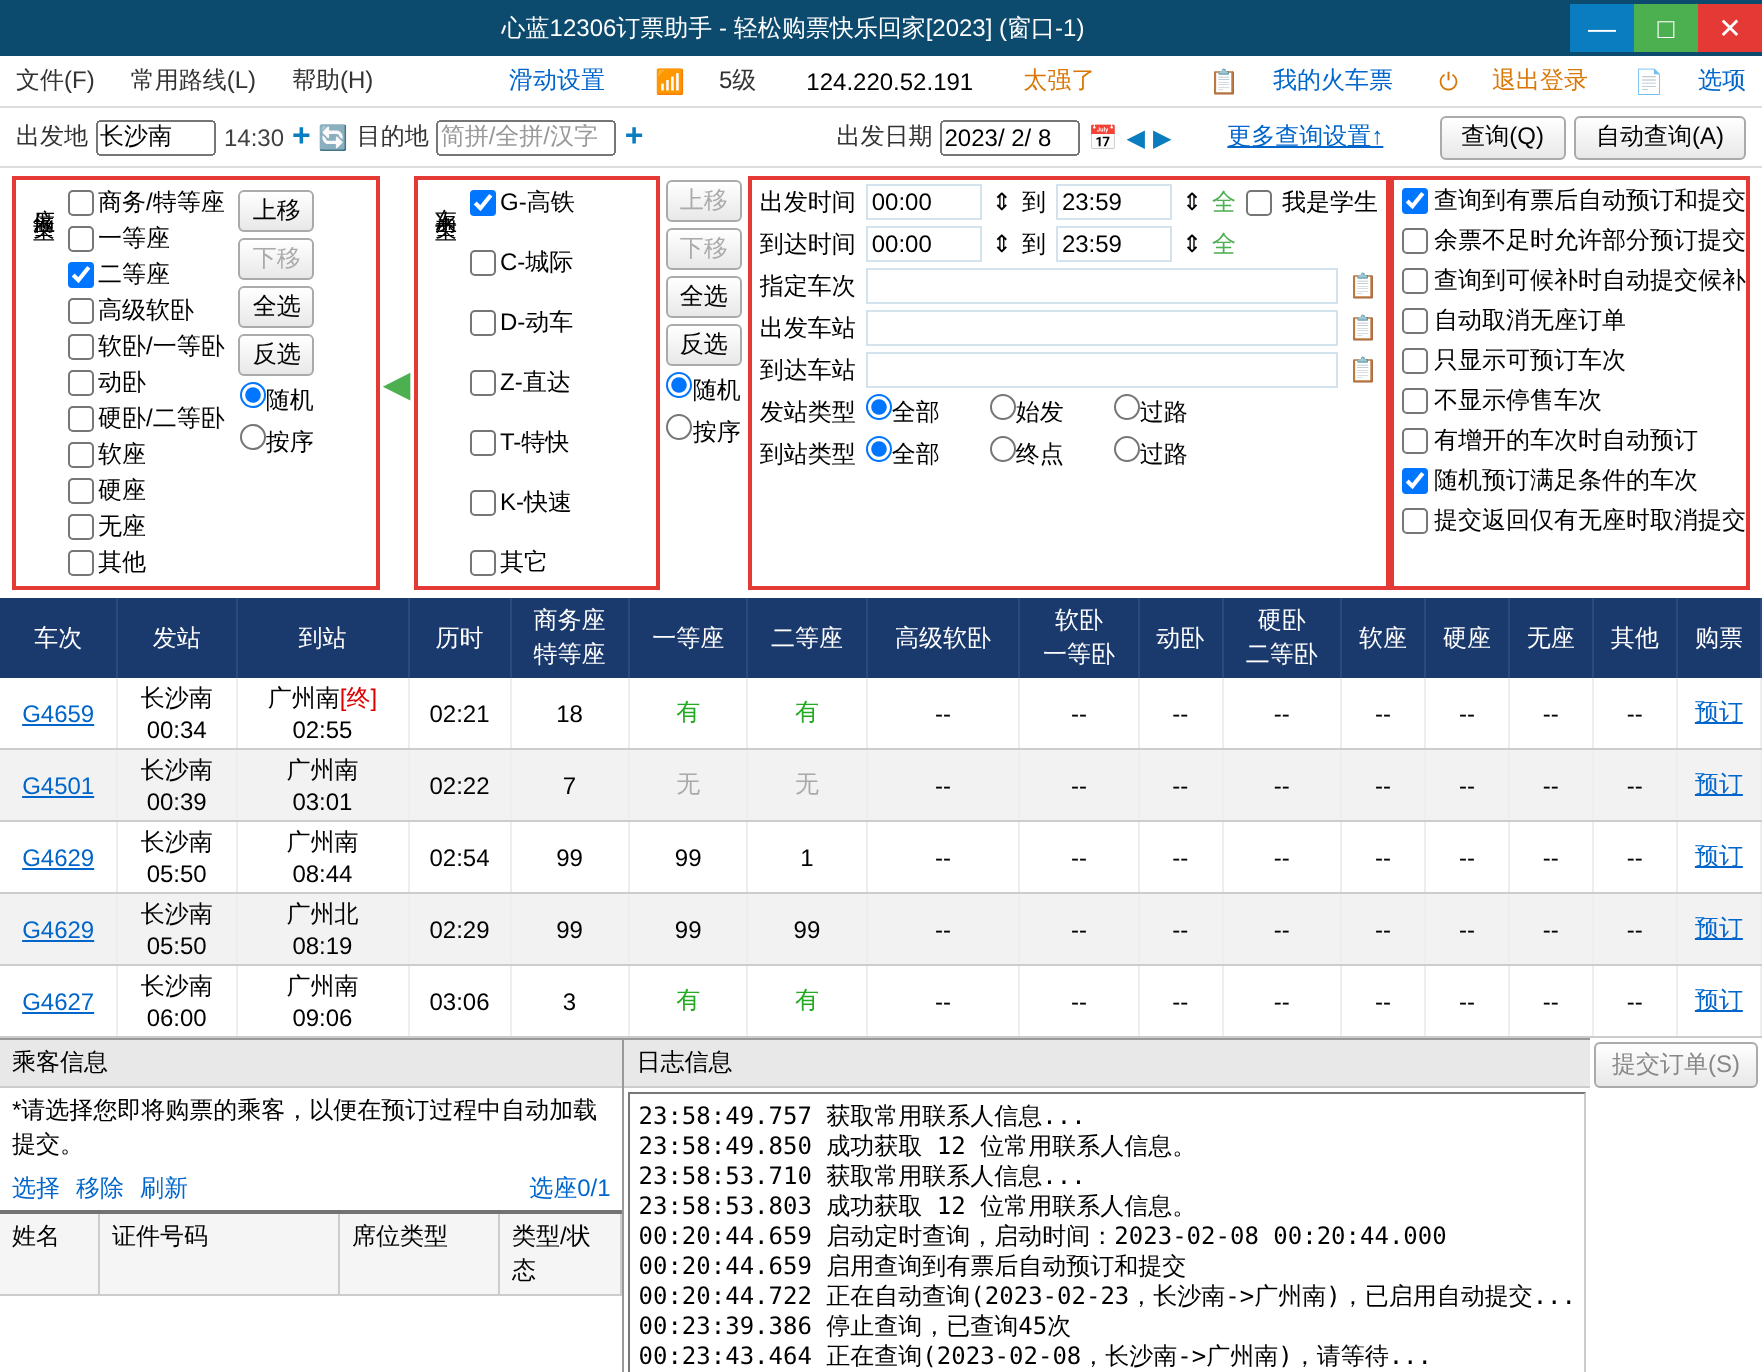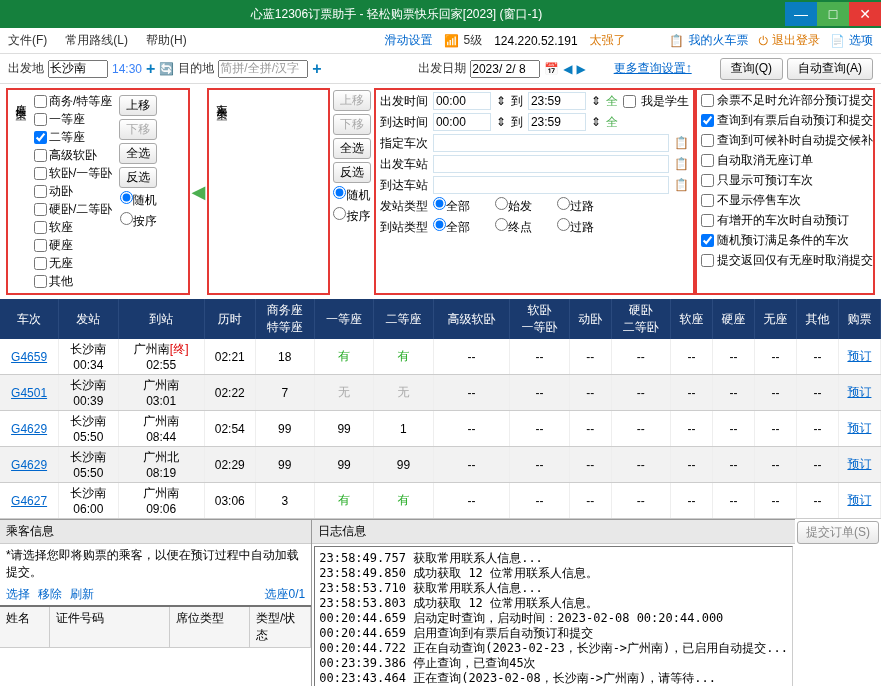--- a/index.html
+++ b/index.html
@@ -1,26 +1,26 @@
 <!DOCTYPE html>
 <html><head>
 <meta charset="utf-8">
 <style>
 * { box-sizing: border-box; margin: 0; padding: 0; font-family: "Microsoft YaHei", SimSun, sans-serif; font-size: 12px; }
 body { background: #fff; width: 881px; height: 686px; overflow: hidden; }
-.titlebar { background: #15803d; color: #fff; height: 28px; display: flex; align-items: center; padding-left: 8px; }
+.titlebar { background: #0c4a6e; color: #fff; height: 28px; display: flex; align-items: center; padding-left: 8px; }
 .titlebar-text { flex: 1; text-align: center; }
 .win-btns { display: flex; }
 .win-btn { width: 32px; height: 24px; display: flex; align-items: center; justify-content: center; font-family: sans-serif; font-size: 14px; }
 .win-min { background: #0a7dc0; }
 .win-max { background: #4caf50; color: #fff; }
 .win-close { background: #e53935; color: #fff; }
 .menubar { background: #fff; height: 26px; display: flex; align-items: center; padding: 0 8px; border-bottom: 1px solid #ddd; }
 .menu-item { margin-right: 18px; color: #333; }
-.menubar .right { margin-left: auto; display: flex; align-items: center; gap: 4px; }
+.menubar .right { margin-left: auto; display: flex; align-items: center; gap: 17px; }
 .menubar .signal { color: #333; }
 .link-orange { color: #d97706; cursor: pointer; }
 .link-blue { color: #0066cc; cursor: pointer; }
 .search-row { background: #fff; height: 30px; display: flex; align-items: center; padding: 2px 8px; border-bottom: 1px solid #ddd; gap: 4px; }
 .lbl { color: #333; white-space: nowrap; }
 .btn { background: linear-gradient(#fff,#e8e8e8); border: 1px solid #aaa; border-radius: 3px; height: 22px; padding: 0 10px; cursor: pointer; }
 .plus { color: #0a7dc0; font-weight: bold; font-size: 16px; }
 .swap { color: #2196f3; }
 .filter-area { display: flex; padding: 4px 6px; gap: 0; background: #fff; }
 .redbox { border: 2px solid #e53935; padding: 3px; }
@@ -86,21 +86,21 @@
     <span style="margin-left:6px;color:#d97706">⏻</span>
       <span class="link-orange">退出登录</span>
     <span style="margin-left:6px">📄</span>
       <span class="link-blue">选项</span>
   </div>
 </div>
 
 <div class="search-row">
   <span class="lbl">出发地</span>
   <input class="fld" style="width: 60px;" value="长沙南">
-  <span style="color:#3b82f6">14:30</span>
+  <span style="color:#404040">14:30</span>
   <span class="plus">+</span>
   <span class="swap">🔄</span>
   <span class="lbl">目的地</span>
   <input class="fld" style="width: 90px; color: rgb(153, 153, 153);" value="简拼/全拼/汉字">
   <span class="plus">+</span>
   <span style="flex:1"></span>
   <span class="lbl">出发日期</span>
   <input class="fld" style="width: 70px;" value="2023/ 2/ 8">
   <span>📅</span>
   <span style="color:#0a7dc0">◀</span>
@@ -135,20 +135,29 @@
       <button class="btn-sm">反选</button>
       <label><input type="radio" checked="" style=""><span>随机</span></label>
       <label><input type="radio" style=""><span>按序</span></label>
     </div>
   </div>
   <div style="width:20px;display:flex;align-items:center;justify-content:center">
       <span class="green-arrow">◀</span>
     </div>
   <div class="redbox train-types" style="width:140px">
     <div class="vert-label">车次类型</div>
+    <div class="cb-col" id="train-col">
+        <label><input type="checkbox" checked="" style="">G-高铁</label>
+        <label><input type="checkbox" style="">C-城际</label>
+        <label><input type="checkbox" style="">D-动车</label>
+        <label><input type="checkbox" style="">Z-直达</label>
+        <label><input type="checkbox" style="">T-特快</label>
+        <label><input type="checkbox" style="">K-快速</label>
+        <label><input type="checkbox" style="">其它</label>
+      </div>
   </div>
   <div class="btn-col redbox" style="border:none">
     <button class="btn-sm" style="color:#aaa">上移</button>
     <button class="btn-sm" style="color:#aaa">下移</button>
     <button class="btn-sm">全选</button>
     <button class="btn-sm">反选</button>
     <label><input type="radio" checked="" style=""><span>随机</span></label>
     <label><input type="radio" style=""><span>按序</span></label>
   </div>
   <div class="redbox mid-col">
@@ -194,22 +203,22 @@
       <label style="margin-left:20px"><input type="radio" style=""><span>过路</span></label>
     </div>
     <div class="mid-row">
       <span>到站类型</span>
       <label><input type="radio" checked="" style=""><span>全部</span></label>
       <label style="margin-left:20px"><input type="radio" style=""><span>终点</span></label>
       <label style="margin-left:20px"><input type="radio" style=""><span>过路</span></label>
     </div>
   </div>
   <div class="redbox opt-col" id="opt-col" style="width:180px">
+      <label><input type="checkbox" checked="" style="">查询到有票后自动预订和提交</label>
       <label><input type="checkbox" style="">余票不足时允许部分预订提交</label>
-      <label><input type="checkbox" checked="" style="">查询到有票后自动预订和提交</label>
       <label><input type="checkbox" style="">查询到可候补时自动提交候补</label>
       <label><input type="checkbox" style="">自动取消无座订单</label>
       <label><input type="checkbox" style="">只显示可预订车次</label>
       <label><input type="checkbox" style="">不显示停售车次</label>
       <label><input type="checkbox" style="">有增开的车次时自动预订</label>
       <label><input type="checkbox" checked="" style="">随机预订满足条件的车次</label>
       <label><input type="checkbox" style="">提交返回仅有无座时取消提交</label>
     </div>
 </div>
 

